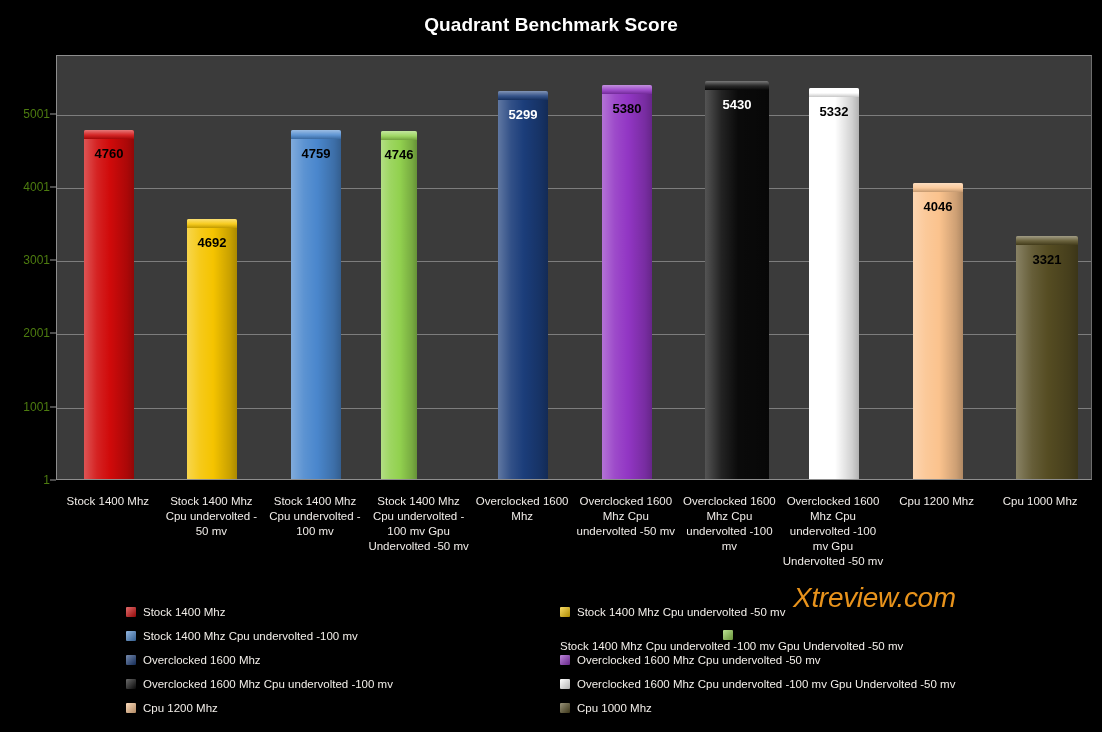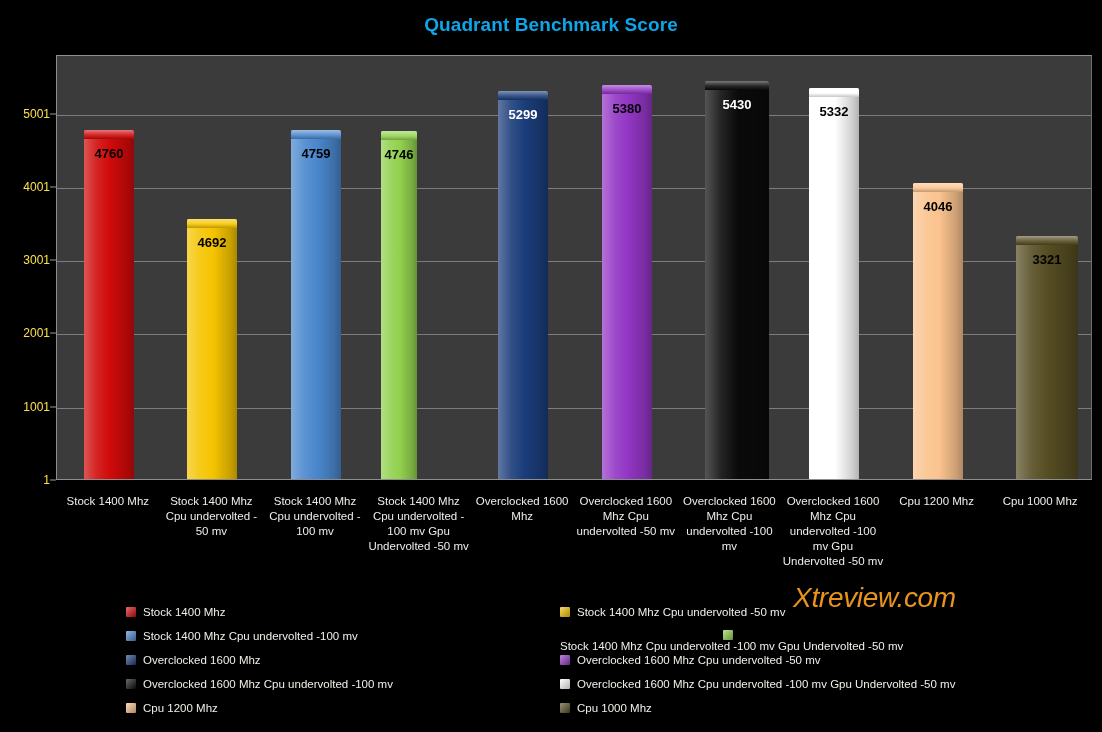--- a/index.html
+++ b/index.html
@@ -17,21 +17,21 @@
     height: 732px;
     background: #000000;
   }
 
   
   #chart-title {
     position: absolute;
     left: 0; top: 14px;
     width: 1102px;
     text-align: center;
-    color: #0ea5e9;
+    color: #ffffff;
     font-size: 19px;
     font-weight: bold;
     letter-spacing: 0.1px;
   }
 
   
   #plot-area {
     position: absolute;
     left: 56px;
     top: 55px;
@@ -51,21 +51,21 @@
     height: 1px;
     background: #7d7d7d;
   }
 
   
   .ytick-label {
     position: absolute;
     right: 1052px;
     width: 48px;
     text-align: right;
-    color: #fde047;
+    color: #4d7c0f;
     font-size: 12px;
     transform: translateY(-50%);
     white-space: nowrap;
   }
   .ytick-mark {
     position: absolute;
     left: 50px;
     width: 6px;
     height: 1px;
     background: #9a9a9a;

